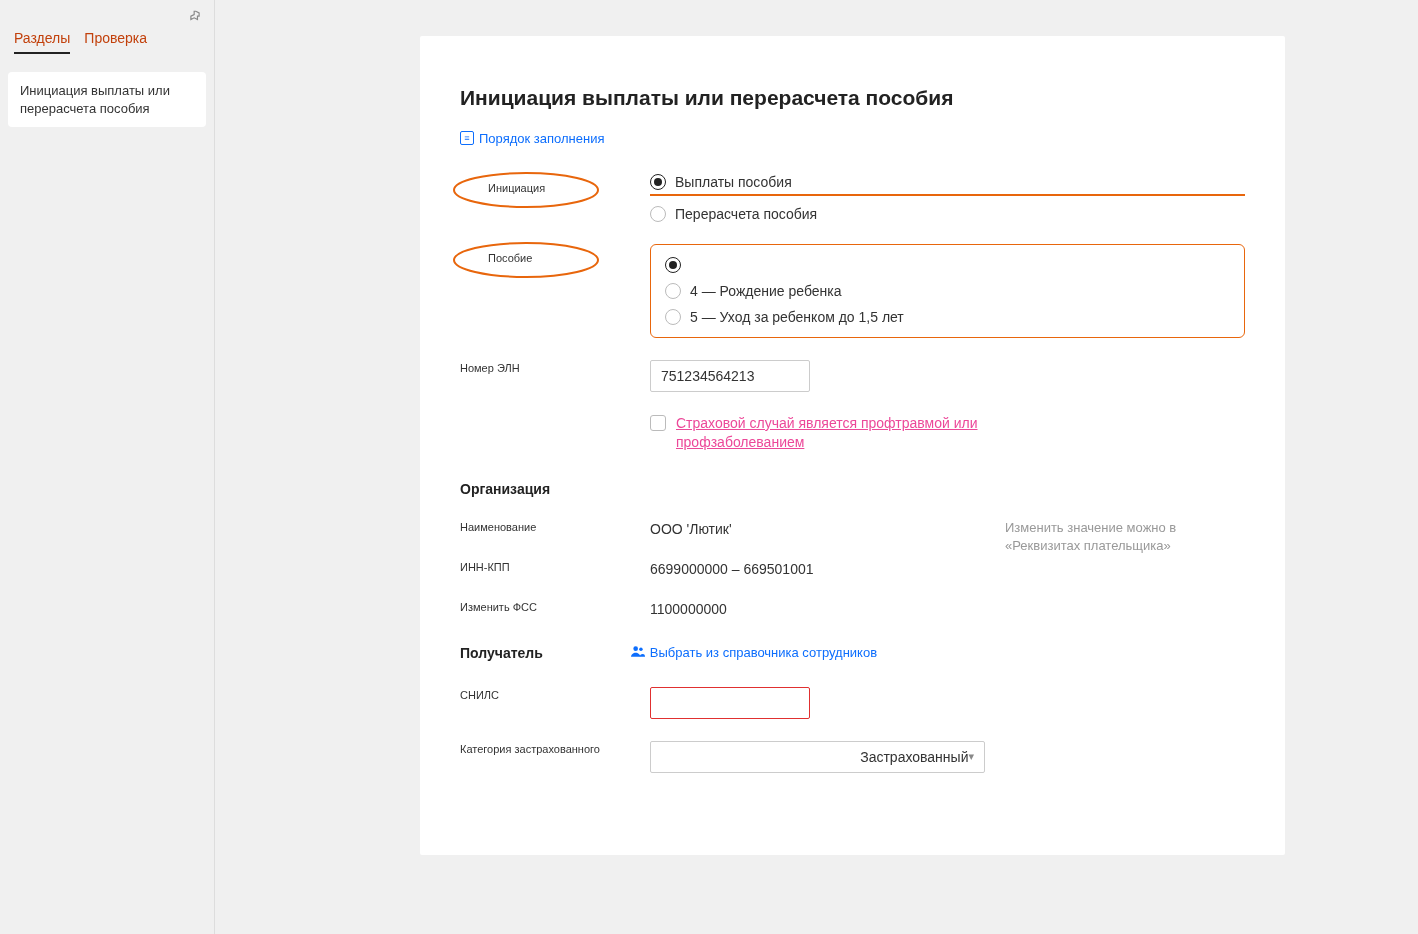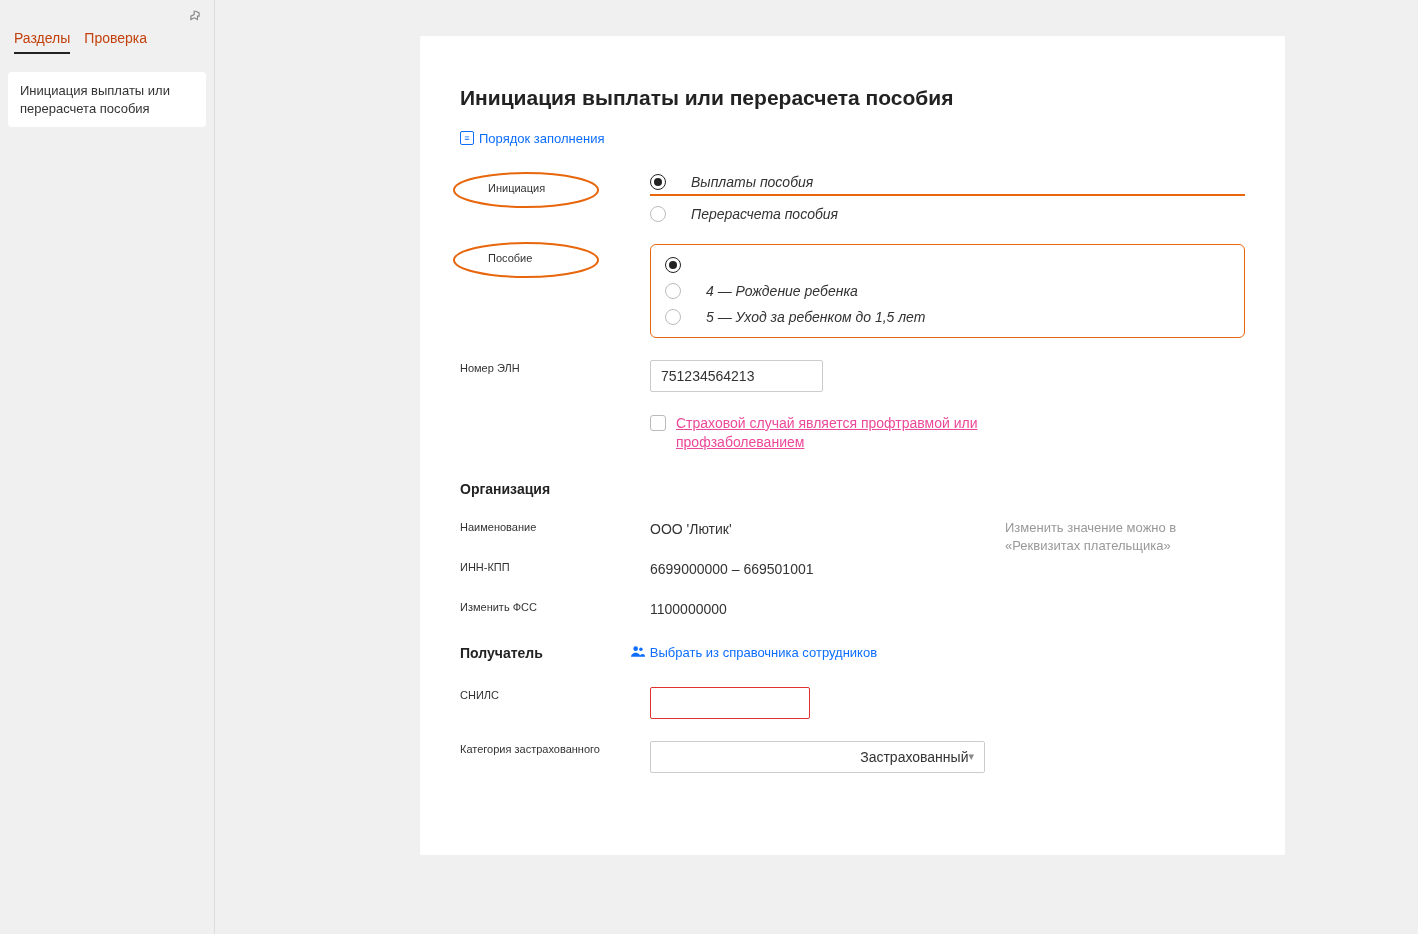--- a/index.html
+++ b/index.html
@@ -121,25 +121,24 @@
   
   .radio-group { display: flex; flex-direction: column; gap: 10px; }
   .radio-group.boxed {
     border: 1.5px solid #e8660c;
     border-radius: 6px;
     padding: 12px 14px;
   }
   .radio {
     display: flex;
     align-items: flex-start;
-    gap: 25px;
-    cursor: pointer;
-    font-size: 14px;
-    color: #333;
-    font-style: italic;
+    gap: 9px;
+    cursor: pointer;
+    font-size: 14px;
+    color: #333;
   }
   .radio .dot {
     width: 16px; height: 16px;
     border: 1.5px solid #bbb;
     border-radius: 50%;
     display: inline-flex;
     align-items: center;
     justify-content: center;
     flex-shrink: 0;
   }
@@ -157,21 +156,21 @@
     padding-bottom: 4px;
     display: inline-flex;
   }
   
   input[type="text"] {
     border: 1px solid #ccc;
     border-radius: 2px;
     padding: 7px 10px;
     font-size: 14px;
     font-family: inherit;
-    width: 173px;
+    width: 160px;
     color: #333;
   }
   input[type="text"].error {
     border: 1.5px solid #e03030;
     width: 160px;
   }
   .checkbox-row {
     display: flex;
     align-items: flex-start;
     gap: 10px;

